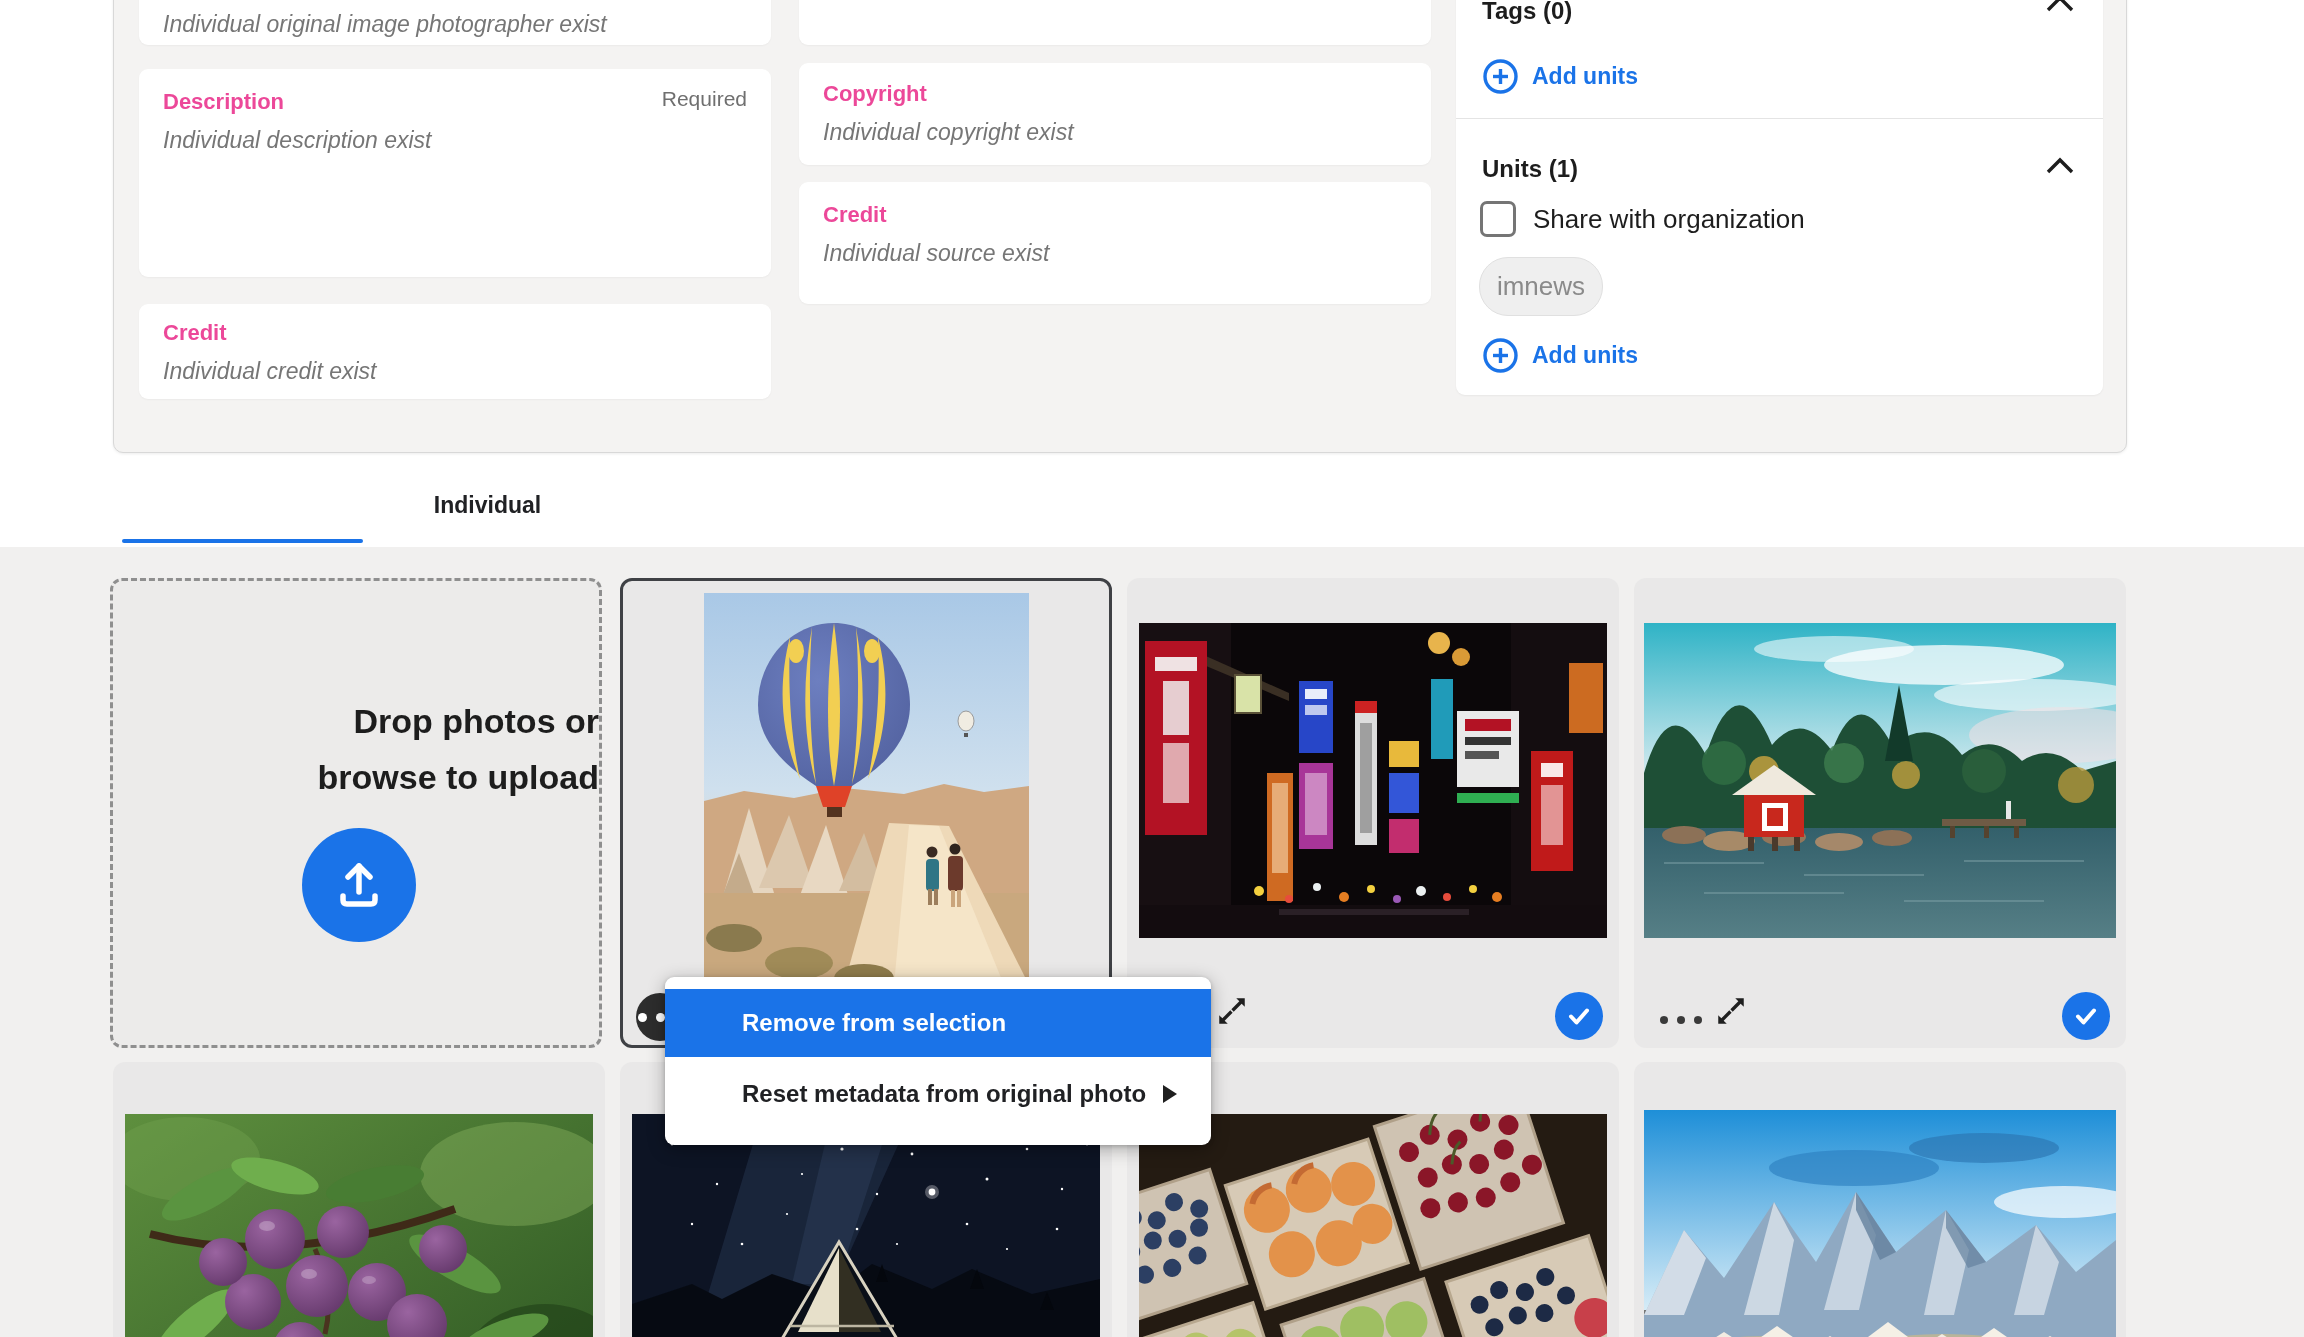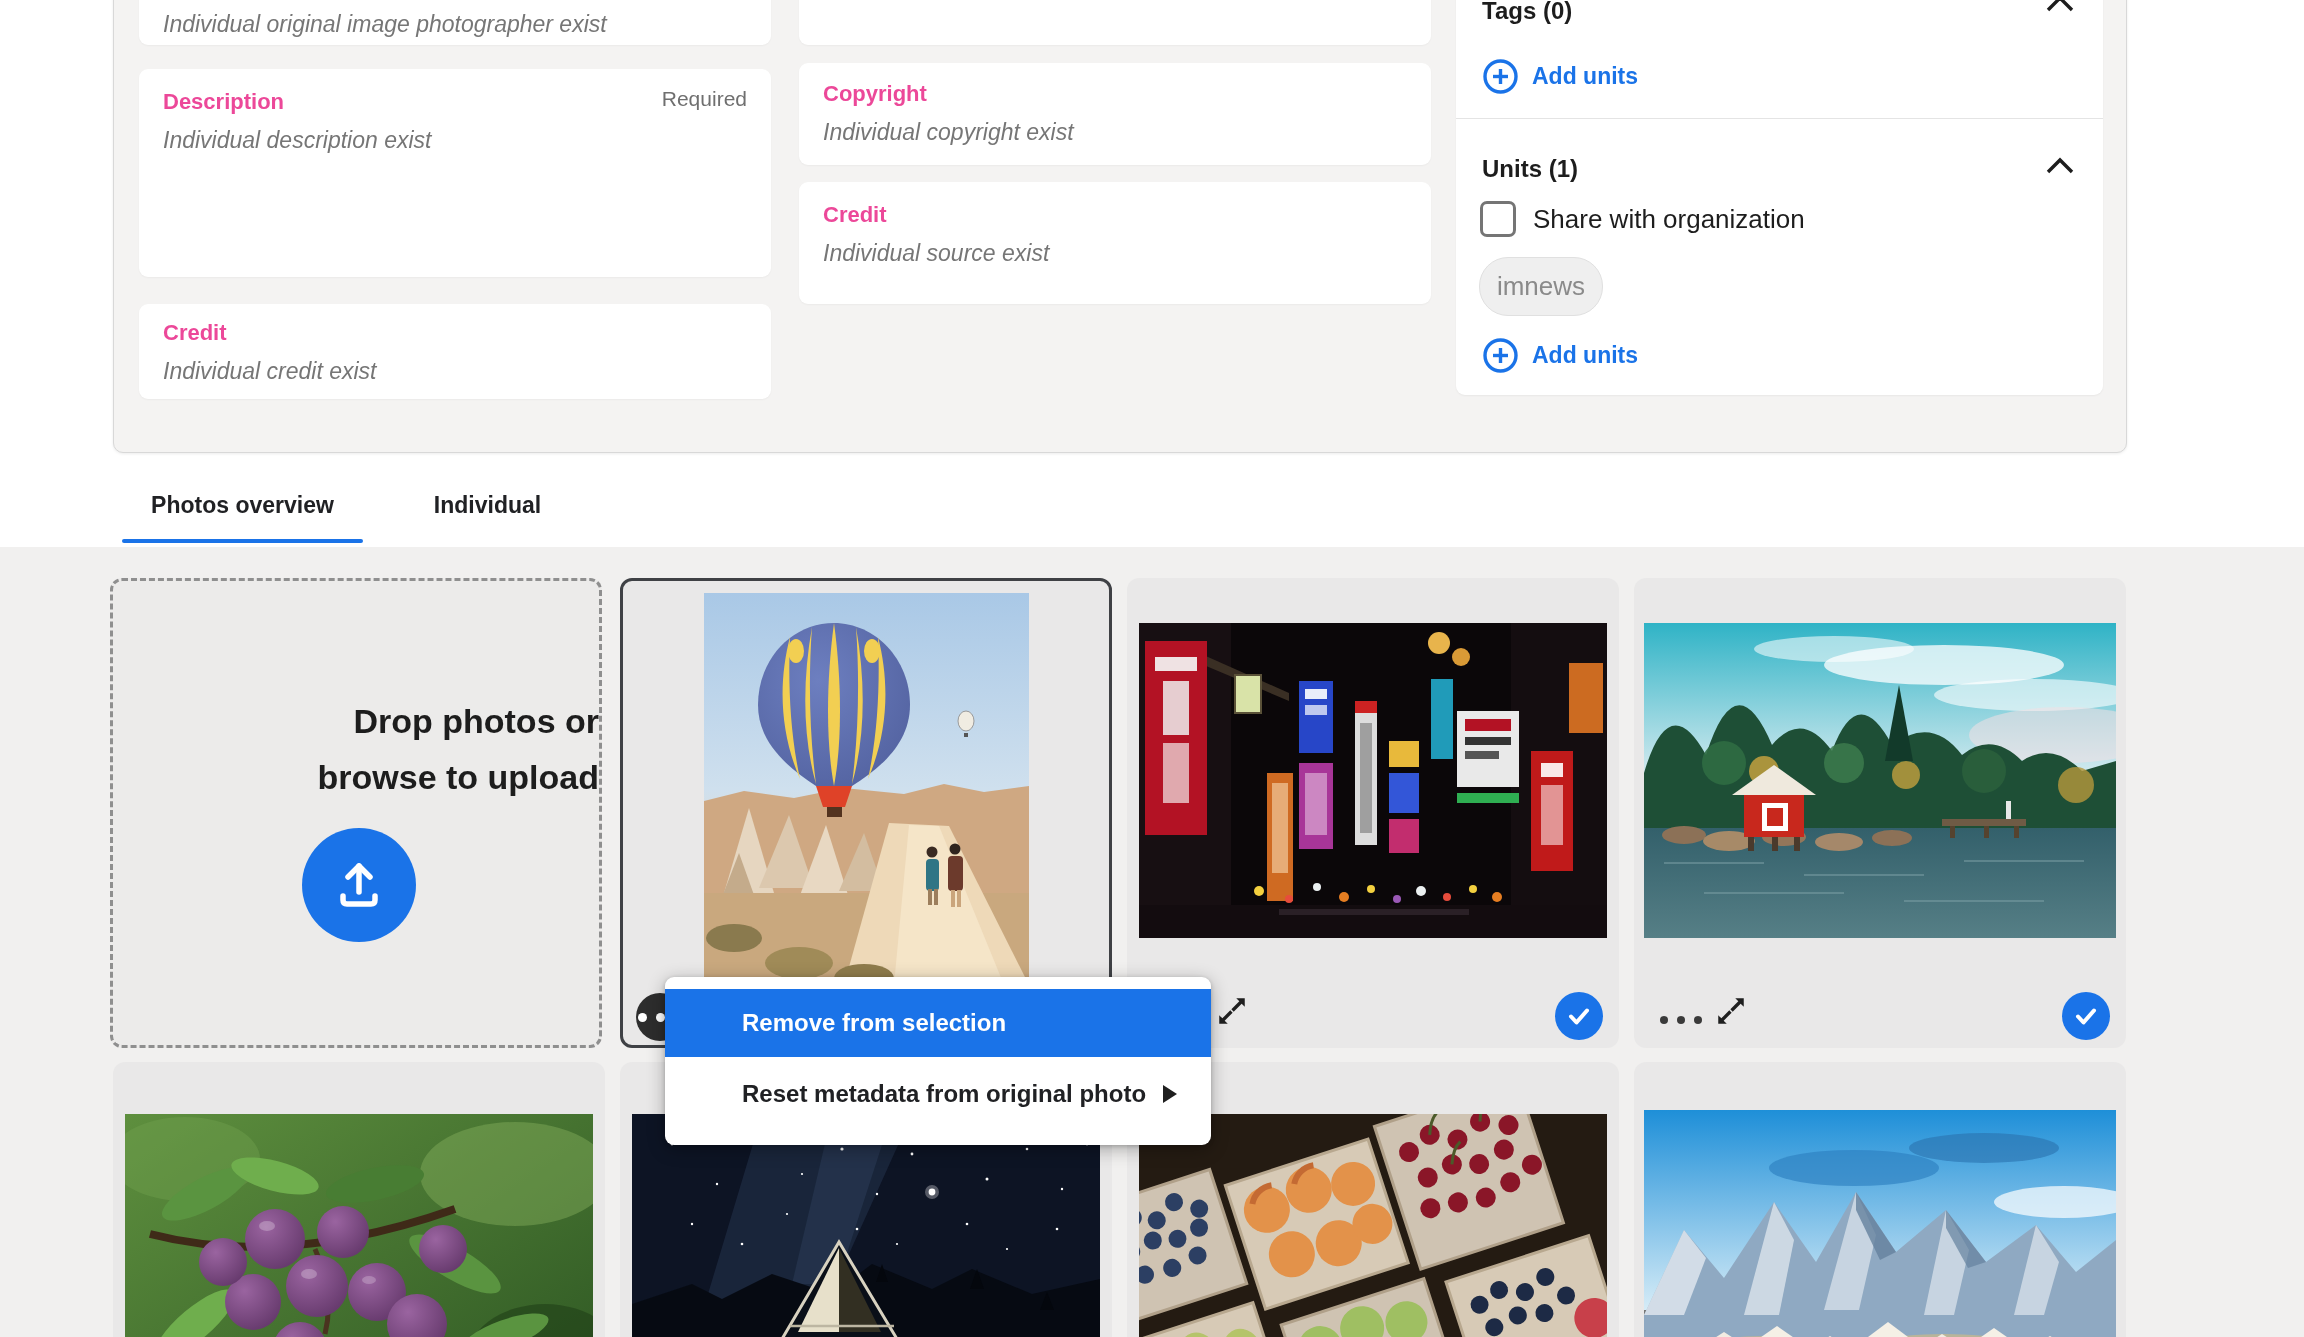--- a/index.html
+++ b/index.html
@@ -139,21 +139,20 @@
         <svg width="37" height="37" viewBox="0 0 37 37">
           <circle cx="18.5" cy="18.5" r="15.5" fill="none" stroke="#1a73e8" stroke-width="3.4"></circle>
           <line x1="18.5" y1="11" x2="18.5" y2="26" stroke="#1a73e8" stroke-width="3.4"></line>
           <line x1="11" y1="18.5" x2="26" y2="18.5" stroke="#1a73e8" stroke-width="3.4"></line>
         </svg>
         <span>Add units</span>
       </div>
     </div>
   </div>
 
-  <div class="tab" style="left:122px;width:241px;">Photos overview</div>
   <div class="tab" style="left:415px;width:145px;">Individual</div>
   <div class="tab-underline" style="left:122px;width:241px;"></div>
 
   <div class="content-bg"></div>
 
   <div class="dropzone">
     <div class="drop-text">
       <div>Drop photos or</div>
       <div>browse to upload</div>
     </div>

